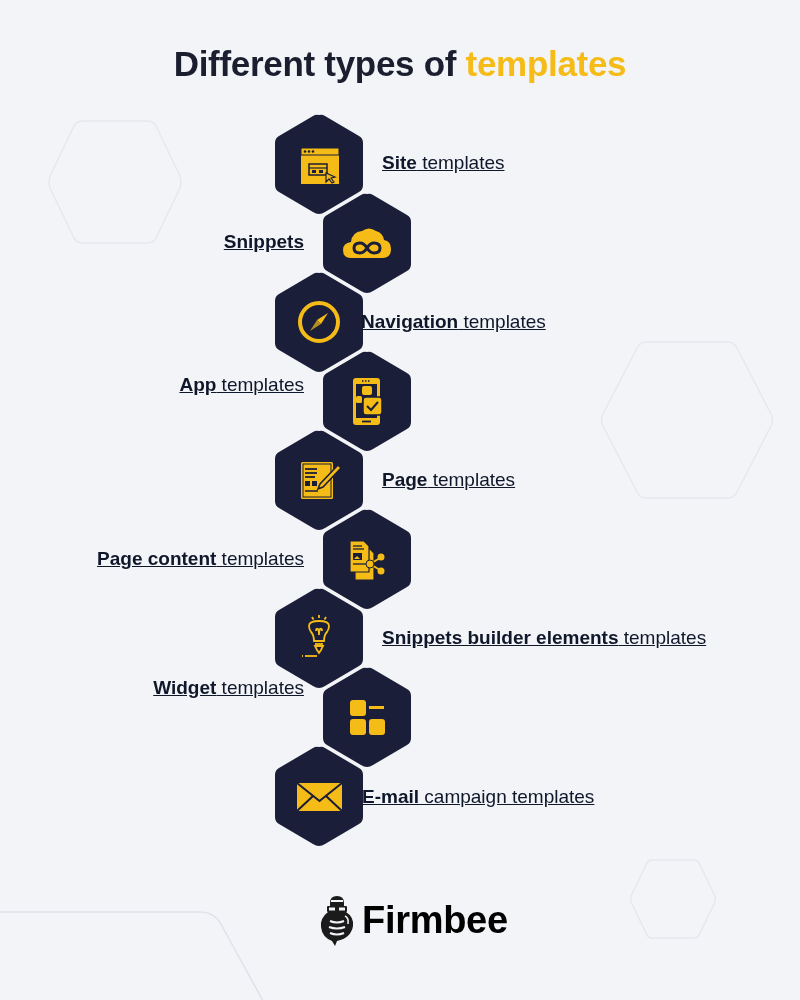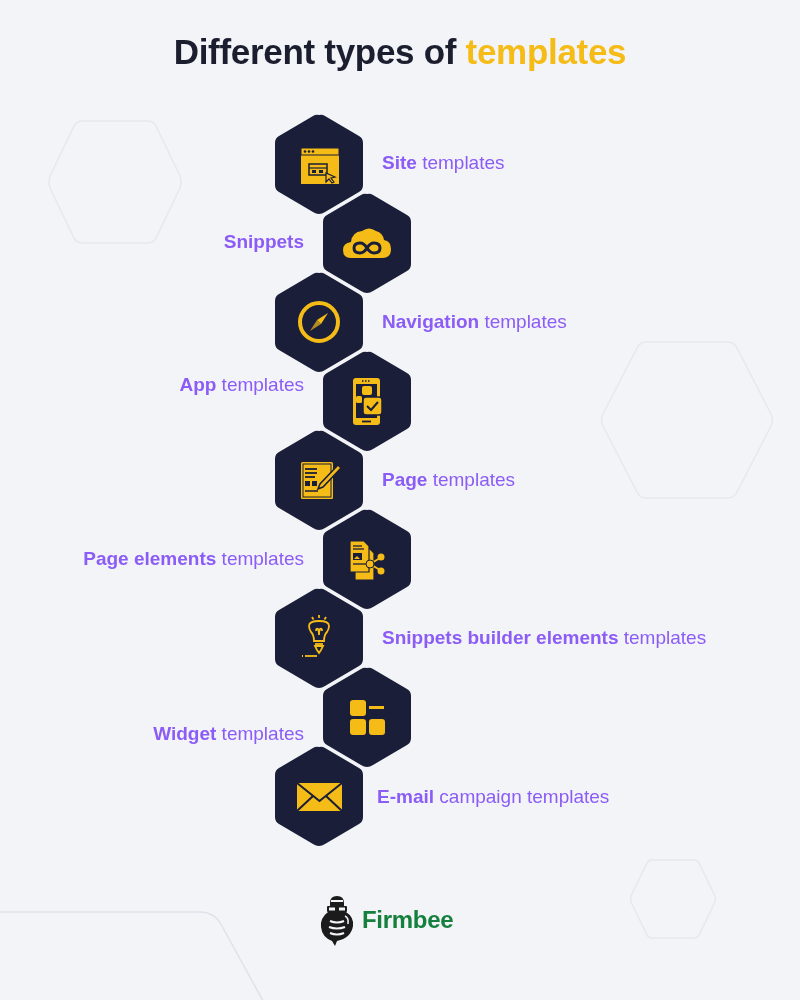--- a/index.html
+++ b/index.html
@@ -4,38 +4,38 @@
 <style>
   html, body { margin:0; padding:0; }
   body {
     width:800px; height:1000px; position:relative; overflow:hidden;
     background:#f3f4f8;
     font-family:"Liberation Sans", "DejaVu Sans", sans-serif;
     color:#1b1e2e;
   }
   .bg-deco { position:absolute; left:0; top:0; width:800px; height:1000px; pointer-events:none; }
   .title {
-    position:absolute; left:0; top:32px; width:800px; text-align:center;
+    position:absolute; left:0; top:44px; width:800px; text-align:center;
     font-size:35px; font-weight:bold; letter-spacing:-0.3px; color:#1b1e2e;
   }
   .title .accent { color:#f5bb17; }
   .hex {
     position:absolute; width:90px; height:102px;
   }
   .hex svg { display:block; }
   .label {
-    position:absolute; font-size:19px; color:#8b5cf6; white-space:nowrap; line-height:24px;
+    position:absolute; font-size:19px; color:#0f172a; white-space:nowrap; line-height:24px;text-decoration:underline;
   }
   .label b { font-weight:bold; }
   .label.right { text-align:left; }
   .label.left { text-align:center; }
   .logo {
     position:absolute; left:318px; top:895px; height:50px; display:flex; align-items:center;
   }
-  .logo-text { font-size:24px; font-weight:bold; color:#15803d; margin-left:6px; letter-spacing:-0.3px; }
+  .logo-text { font-size:38px; font-weight:bold; color:#000000; margin-left:6px; letter-spacing:-0.3px; }
 </style>
 </head>
 <body>
 
 <svg class="bg-deco" viewBox="0 0 800 1000">
   <g fill="none" stroke="#e6e8ee" stroke-width="1.5" stroke-linejoin="round">
     <path d="M82,121 L148,121 Q153,121 156,126 L180,176 Q182,182 180,188 L156,238 Q153,243 148,243 L82,243 Q77,243 74,238 L50,188 Q48,182 50,176 L74,126 Q77,121 82,121 Z"></path>
     <path d="M646,342 L728,342 Q734,342 737,348 L771,414 Q774,420 771,426 L737,492 Q734,498 728,498 L646,498 Q640,498 637,492 L603,426 Q600,420 603,414 L637,348 Q640,342 646,342 Z"></path>
     <path d="M652,860 L694,860 Q697,860 699,863 L715,896 Q716,899 715,902 L699,935 Q697,938 694,938 L652,938 Q649,938 647,935 L631,902 Q630,899 631,896 L647,863 Q649,860 652,860 Z"></path>
     <path d="M-10,912 L200,912 Q215,912 222,926 L268,1010" stroke="#e0e2ea"></path>
@@ -83,21 +83,21 @@
 <div class="hex" style="left:274px;top:271px;">
   <svg width="90" height="102" viewBox="0 0 90 102">
     <use href="#hexshape"></use>
     <g>
       <circle cx="45" cy="51" r="19" fill="none" stroke="#f5bb17" stroke-width="4"></circle>
       <path d="M54,42 L47,53 L43,49 Z" fill="#f5bb17"></path>
       <path d="M36,60 L43,49 L47,53 Z" fill="#f5bb17" opacity="0.7"></path>
     </g>
   </svg>
 </div>
-<div class="label right" style="left:382px;top:310px;"><b>Navigation</b><span> templates</span></div>
+<div class="label right" style="left:361px;top:310px;"><b>Navigation</b><span> templates</span></div>
 
 <div class="hex" style="left:322px;top:350px;">
   <svg width="90" height="102" viewBox="0 0 90 102">
     <use href="#hexshape"></use>
     <g>
       <rect x="31" y="28" width="27" height="47" rx="3" fill="#f5bb17"></rect>
       <rect x="34" y="34" width="21" height="34" fill="#1b1e38"></rect>
       <line x1="40" y1="31" x2="49" y2="31" stroke="#1b1e38" stroke-width="1.3" stroke-dasharray="1.5 1.5"></line>
       <line x1="40" y1="71.5" x2="49" y2="71.5" stroke="#1b1e38" stroke-width="1.8"></line>
       <rect x="40" y="36" width="10" height="9" rx="2" fill="#f5bb17"></rect>
@@ -139,21 +139,21 @@
       <path d="M32,51 L35,48 L38,51 Z" fill="#f5bb17"></path>
       <line x1="31" y1="56" x2="44" y2="56" stroke="#1b1e38" stroke-width="1.3"></line>
       <line x1="48" y1="56" x2="58" y2="50" stroke="#f5bb17" stroke-width="2"></line>
       <line x1="48" y1="56" x2="58" y2="62" stroke="#f5bb17" stroke-width="2"></line>
       <circle cx="48" cy="56" r="4" fill="#f5bb17" stroke="#1b1e38" stroke-width="1"></circle>
       <circle cx="59" cy="49" r="3.5" fill="#f5bb17"></circle>
       <circle cx="59" cy="63" r="3.5" fill="#f5bb17"></circle>
     </g>
   </svg>
 </div>
-<div class="label left" style="right:496px;top:547px;"><b>Page elements</b><span> templates</span></div>
+<div class="label left" style="right:496px;top:547px;"><b>Page content</b><span> templates</span></div>
 
 <div class="hex" style="left:274px;top:587px;">
   <svg width="90" height="102" viewBox="0 0 90 102">
     <use href="#hexshape"></use>
     <g fill="none" stroke="#f5bb17" stroke-width="1.8">
       <line x1="45" y1="28" x2="45" y2="31"></line>
       <line x1="38" y1="30" x2="39.5" y2="32.5"></line>
       <line x1="52" y1="30" x2="50.5" y2="32.5"></line>
       <path d="M40,54 Q40,48 37,45 Q35,42 35,39 Q35,34 45,34 Q55,34 55,39 Q55,42 53,45 Q50,48 50,54 Z"></path>
       <path d="M42,44 Q42,41 44,42 Q45,44 45,48 Q45,44 46,42 Q48,41 48,44"></path>
@@ -170,33 +170,33 @@
   <svg width="90" height="102" viewBox="0 0 90 102">
     <use href="#hexshape"></use>
     <g fill="#f5bb17">
       <rect x="28" y="34" width="16" height="16" rx="3"></rect>
       <rect x="47" y="40" width="15" height="3"></rect>
       <rect x="28" y="53" width="16" height="16" rx="3"></rect>
       <rect x="47" y="53" width="16" height="16" rx="3"></rect>
     </g>
   </svg>
 </div>
-<div class="label left" style="right:496px;top:722px;"><b>Widget</b><span> templates</span></div>
+<div class="label left" style="right:496px;top:676px;"><b>Widget</b><span> templates</span></div>
 
 <div class="hex" style="left:274px;top:745px;">
   <svg width="90" height="102" viewBox="0 0 90 102">
     <use href="#hexshape"></use>
     <g>
       <rect x="23" y="38" width="45" height="28" rx="1" fill="#f5bb17"></rect>
       <path d="M23,38 L45.5,56 L68,38" fill="none" stroke="#1b1e38" stroke-width="2"></path>
       <path d="M23,66 L39,51 M68,66 L52,51" fill="none" stroke="#1b1e38" stroke-width="2"></path>
     </g>
   </svg>
 </div>
-<div class="label right" style="left:377px;top:785px;"><b>E-mail</b><span> campaign templates</span></div>
+<div class="label right" style="left:362px;top:785px;"><b>E-mail</b><span> campaign templates</span></div>
 
 <div class="logo">
   <svg width="38" height="52" viewBox="0 0 38 52">
     <path d="M19,2 Q26,2 26,9 L26,12 L12,12 L12,9 Q12,2 19,2 Z" fill="#1b1b1b"></path>
     <rect x="13" y="6" width="12" height="2" fill="#f3f4f8"></rect>
     <rect x="9" y="12" width="20" height="6" rx="1" fill="#1b1b1b"></rect>
     <rect x="11" y="13.5" width="6" height="3" fill="#f3f4f8"></rect>
       <rect x="21" y="13.5" width="6" height="3" fill="#f3f4f8"></rect>
     <path d="M10,18 Q2,24 3,33 Q4,43 14,47 L17,52 L19,47 Q33,44 35,32 Q36,23 28,18 Z" fill="#1b1b1b"></path>
     <path d="M12,27 Q19,30 26,27 M11,33 Q19,36 27,33 M12,39 Q19,42 26,39" fill="none" stroke="#f3f4f8" stroke-width="2.2"></path>

